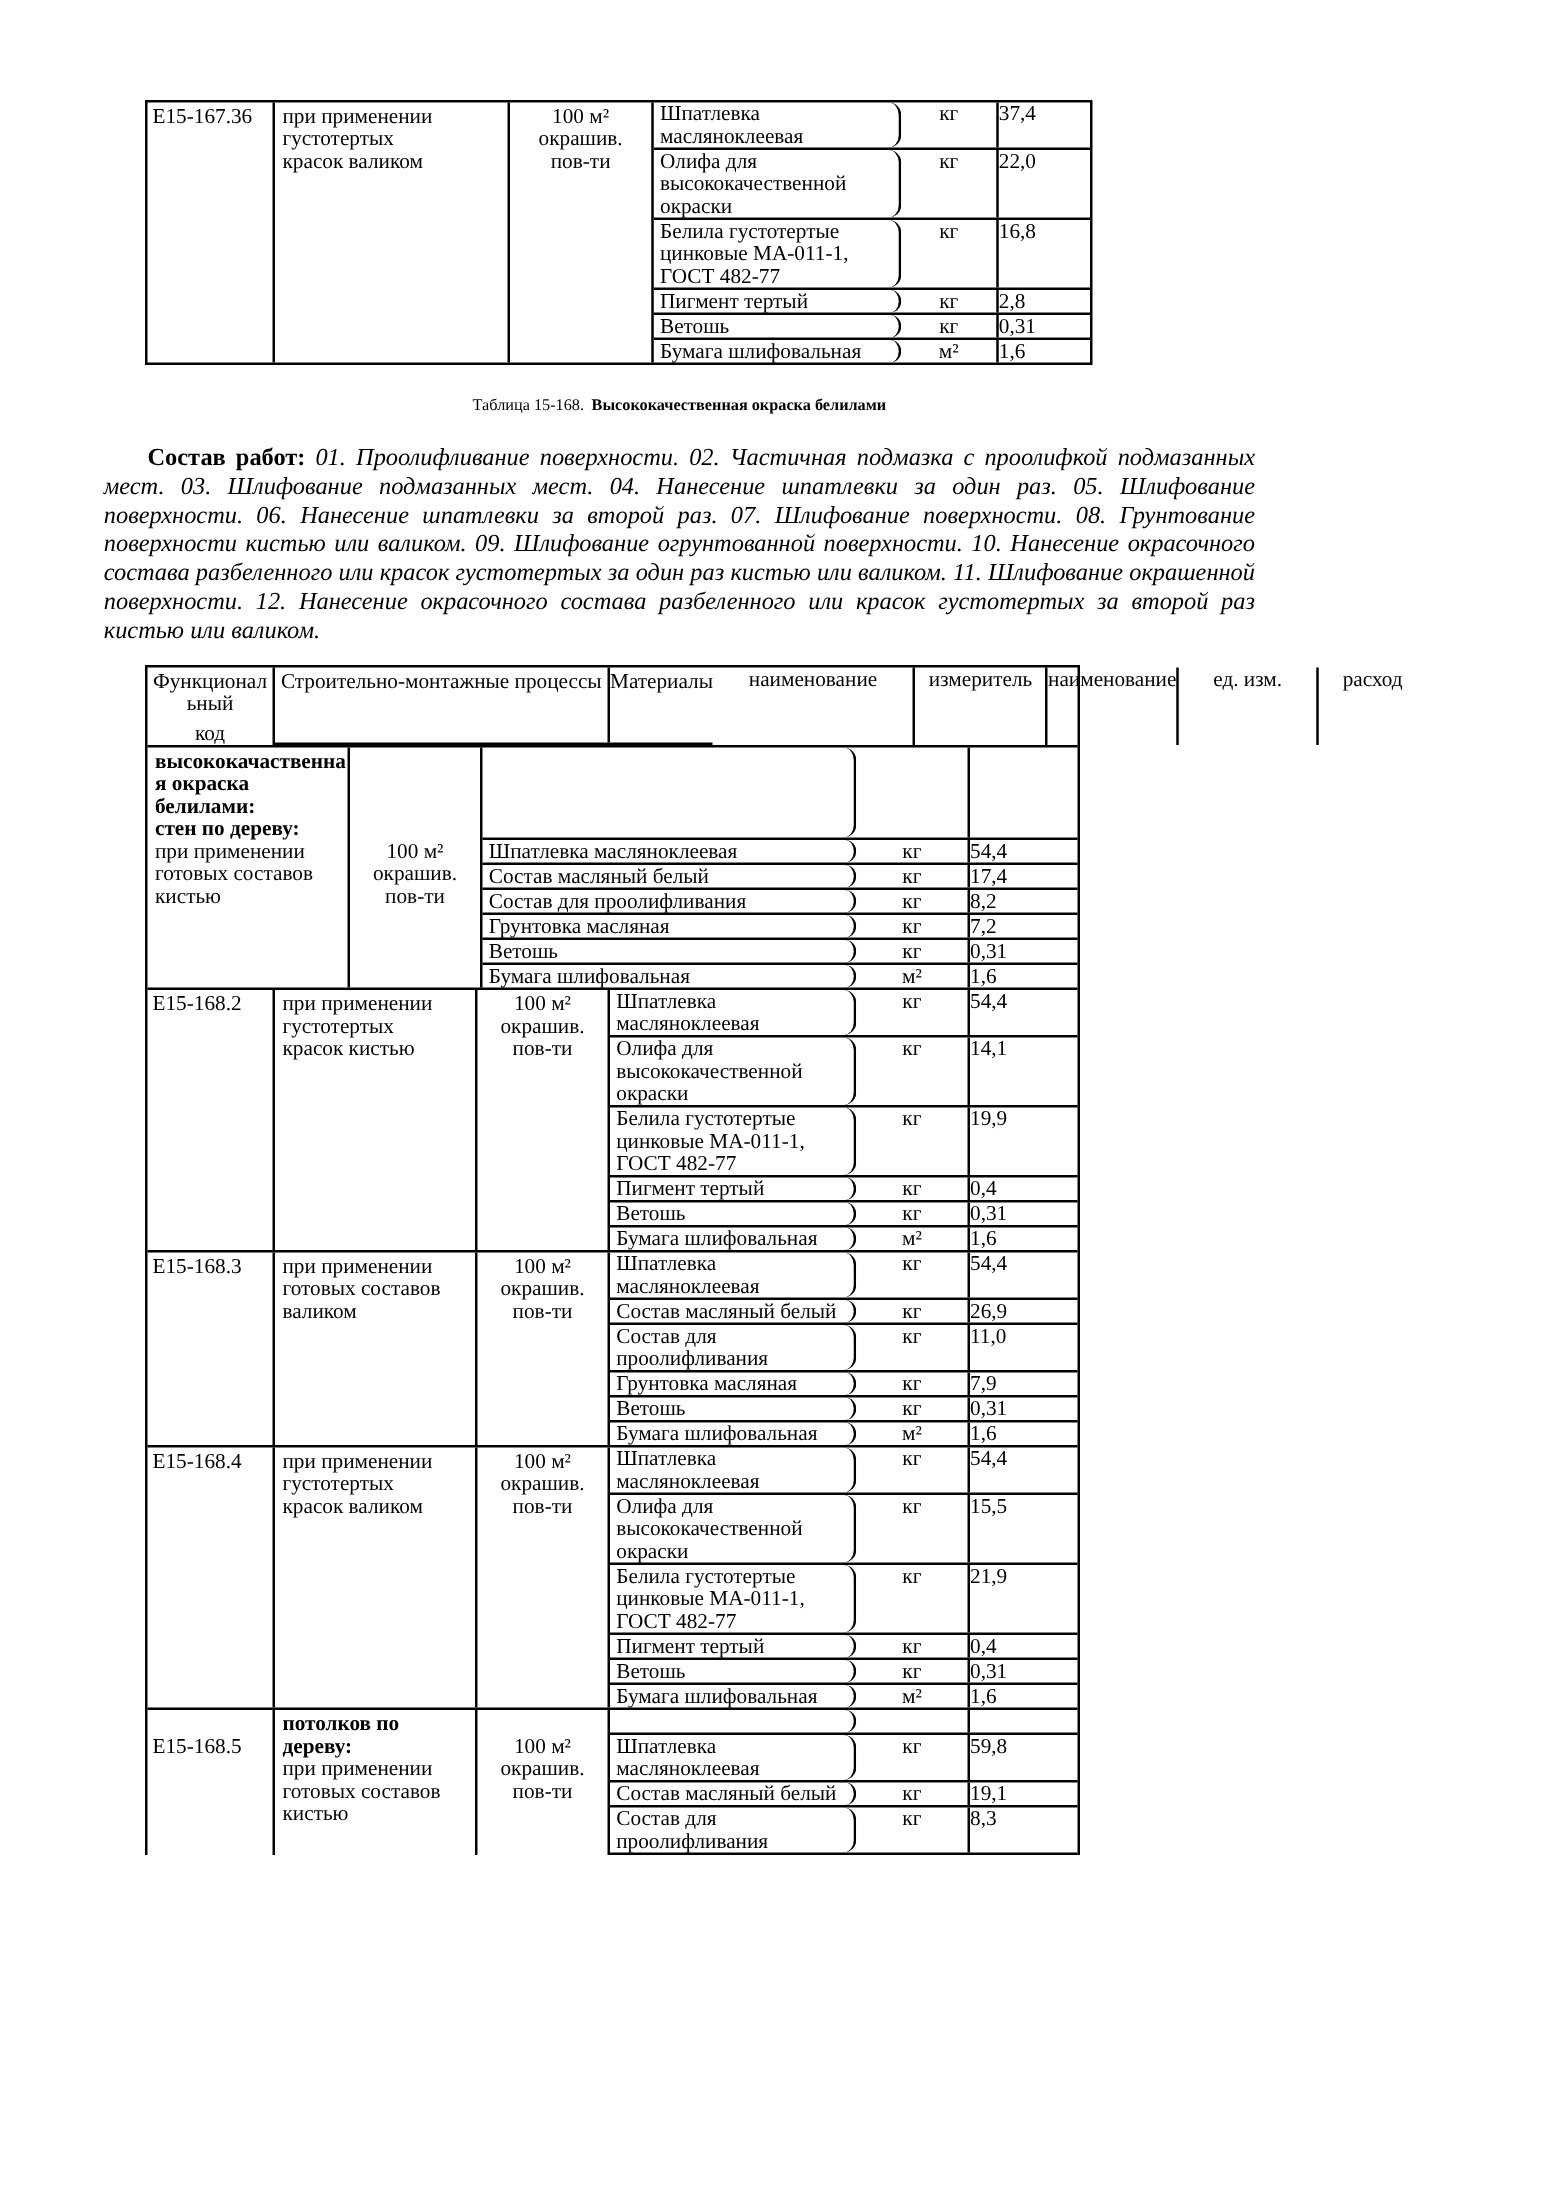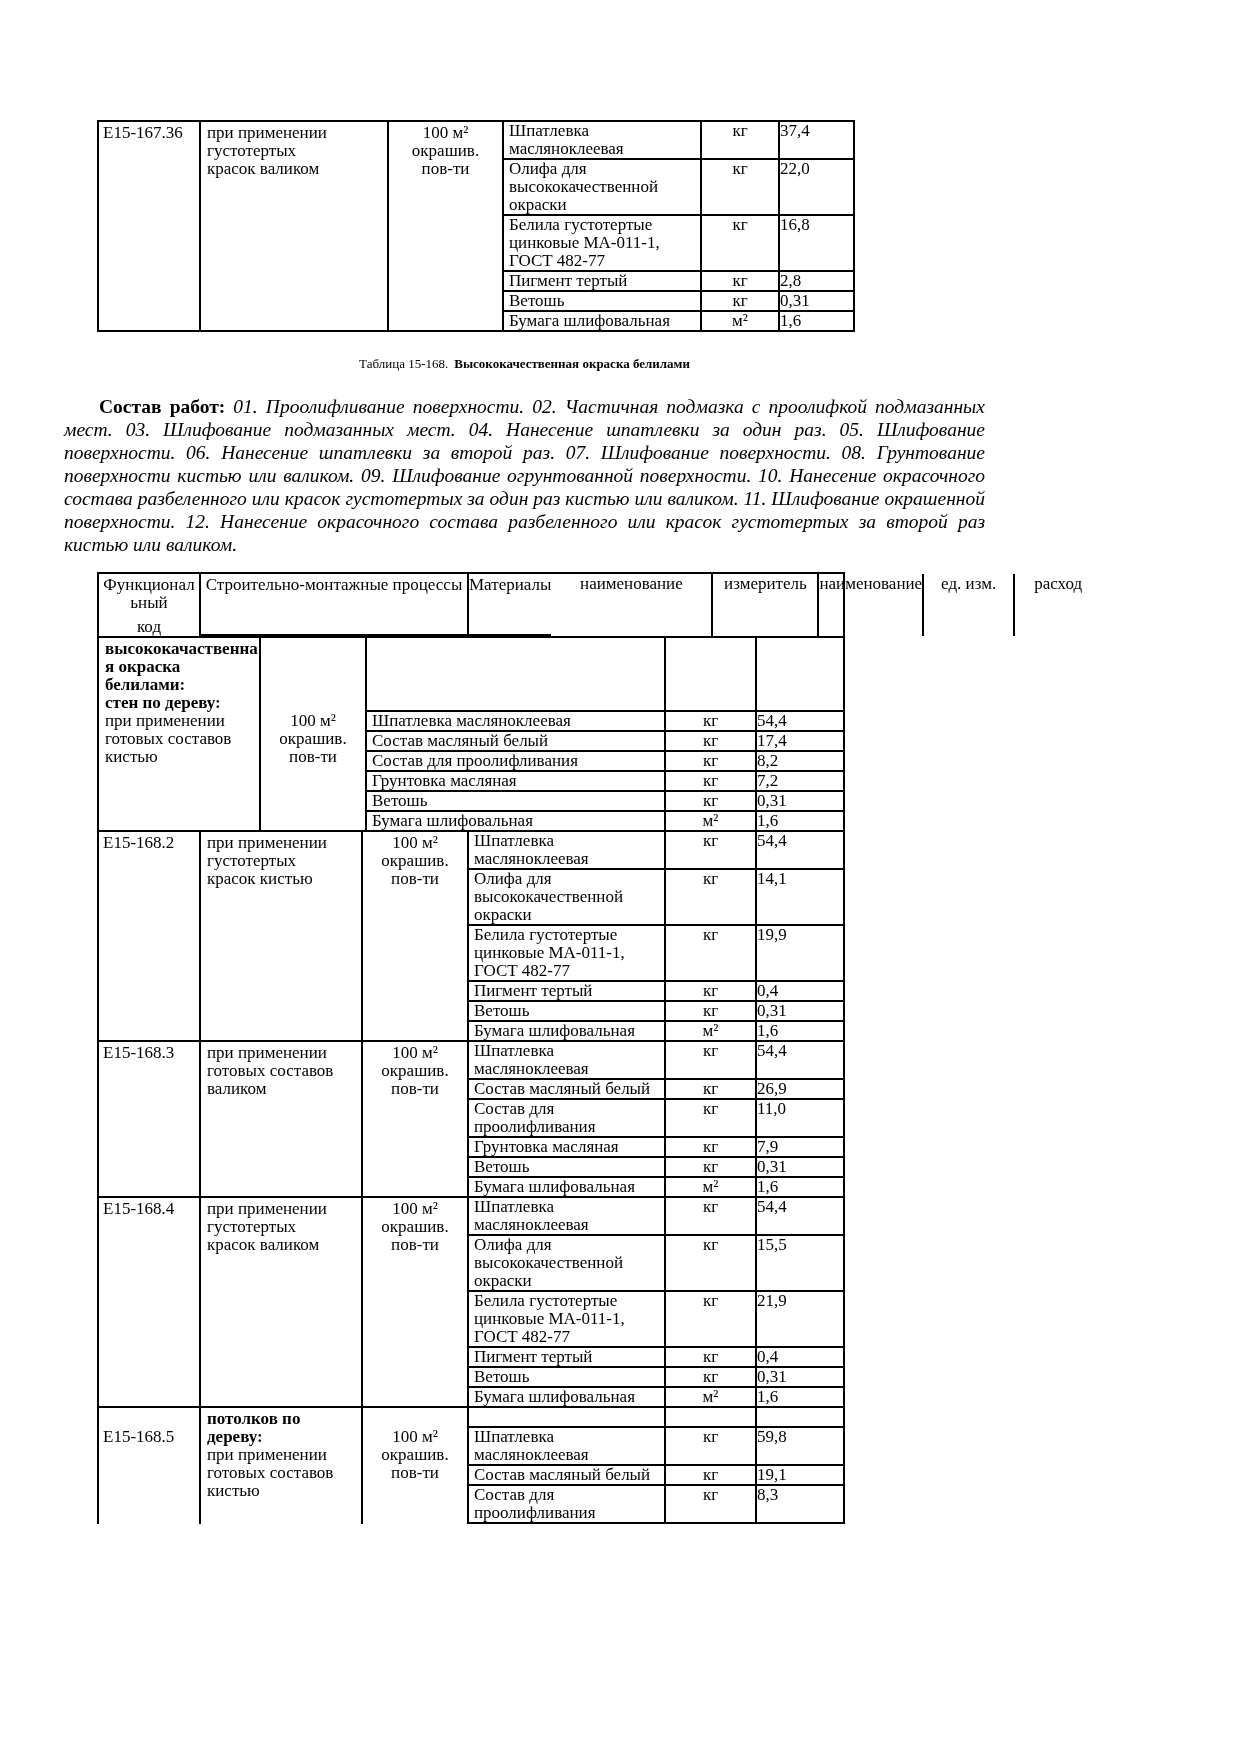--- a/index.html
+++ b/index.html
@@ -1,58 +1,58 @@
 <!DOCTYPE html>
 <html><head>
 <meta charset="utf-8">
 <style>
   html,body{margin:0;padding:0;}
   body{
     width:1240px;height:1755px;overflow:hidden;
     background:#ffffff;color:#000;
     font-family:"Liberation Serif","DejaVu Serif",serif;
   }
-  .content{padding-top:120px;margin-left:64px;width:921px;}
+  .content{padding-top:80px;margin-left:83px;width:921px;}
   .table-wrap{margin-left:33px;font-size:17px;line-height:18px;}
   #top-table{width:754px;border:2px solid #000;}
   #main-table{width:744px;border:2px solid #000;border-bottom:none;margin-top:0;}
 
   .section{display:flex;}
   .section + .section{border-top:2px solid #000;}
   .cell{box-sizing:border-box;border-right:2px solid #000;padding:2px 4px;flex:0 0 auto;}
   .w-code{width:102px;}
   .w-pname{width:162px;padding-left:6px;}
   .w-measurer{width:106px;text-align:center;}
   #top-table .w-pname{width:188px;}
   #top-table .w-measurer{width:115px;}
   .materials{flex:1 1 auto;display:flex;flex-direction:column;}
   .mrow{display:flex;flex:0 0 auto;}
   .mrow + .mrow{border-top:2px solid #000;}
-  .mname{flex:1 1 auto;box-sizing:border-box;border-right:2px solid #000;padding:0 5px;}
+  .mname{flex:1 1 auto;box-sizing:border-box;border-right:2px solid #000;padding:0 5px;border-radius:10px;}
   .munit{flex:0 0 auto;width:91px;box-sizing:border-box;border-right:2px solid #000;text-align:center;}
   .mval{flex:0 0 auto;width:86px;}
   #top-table .munit{width:78px;}
   #top-table .mval{width:73px;}
   #main-table .section:last-child .materials{border-bottom:2px solid #000;}
   .bold-line{font-weight:bold;}
 
   .mt-header{display:flex;border-bottom:2px solid #000;}
   .mt-header .hc{width:102px;box-sizing:border-box;border-right:2px solid #000;text-align:center;padding-top:2px;flex:0 0 auto;}
   .hc div:last-child{margin-top:6px;}
   .h-right{flex:1 1 auto;display:flex;flex-direction:row;}
   .h-groups{display:flex;border-bottom:2px solid #000;}
   .hg{box-sizing:border-box;text-align:center;padding:2px 0 14px;}
   .hg-proc{width:268px;border-right:2px solid #000;}
   .hg-mat{flex:1 1 auto;}
   .h-cols{display:flex;}
   .hcol{box-sizing:border-box;text-align:center;padding:1px 0 3px;border-right:2px solid #000;flex:0 0 auto;}
   .c-pname{width:162px;}
   .c-measurer{width:106px;}
   .c-mname{flex:1 1 auto;}
-  .c-unit{width:91px;}
+  .c-unit{width:112px;}
   .c-value{width:86px;border-right:none;}
 
   .caption{margin:20px 0 0 0;text-align:center;font-size:13px;line-height:23px;}
   .cap-title{font-weight:bold;margin-left:6px;}
 
   .works{margin:20px 0 16px 0;font-size:19.5px;line-height:23px;text-align:justify;text-indent:35px;}
   .works-label{font-weight:bold;margin-right:8px;font-style:normal;}
   .works-text{font-style:italic;}
 </style>
 </head>

